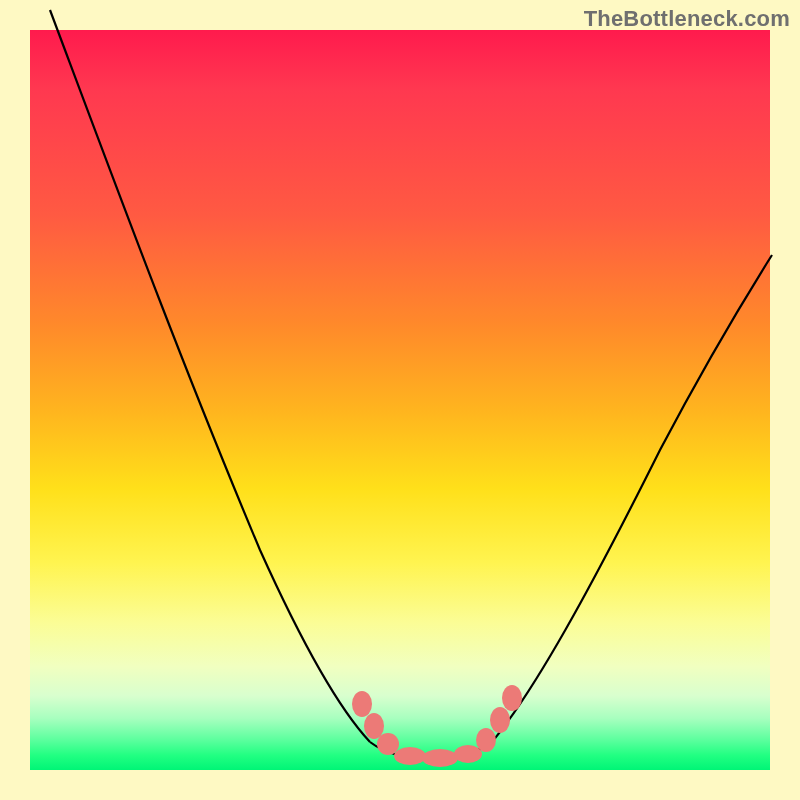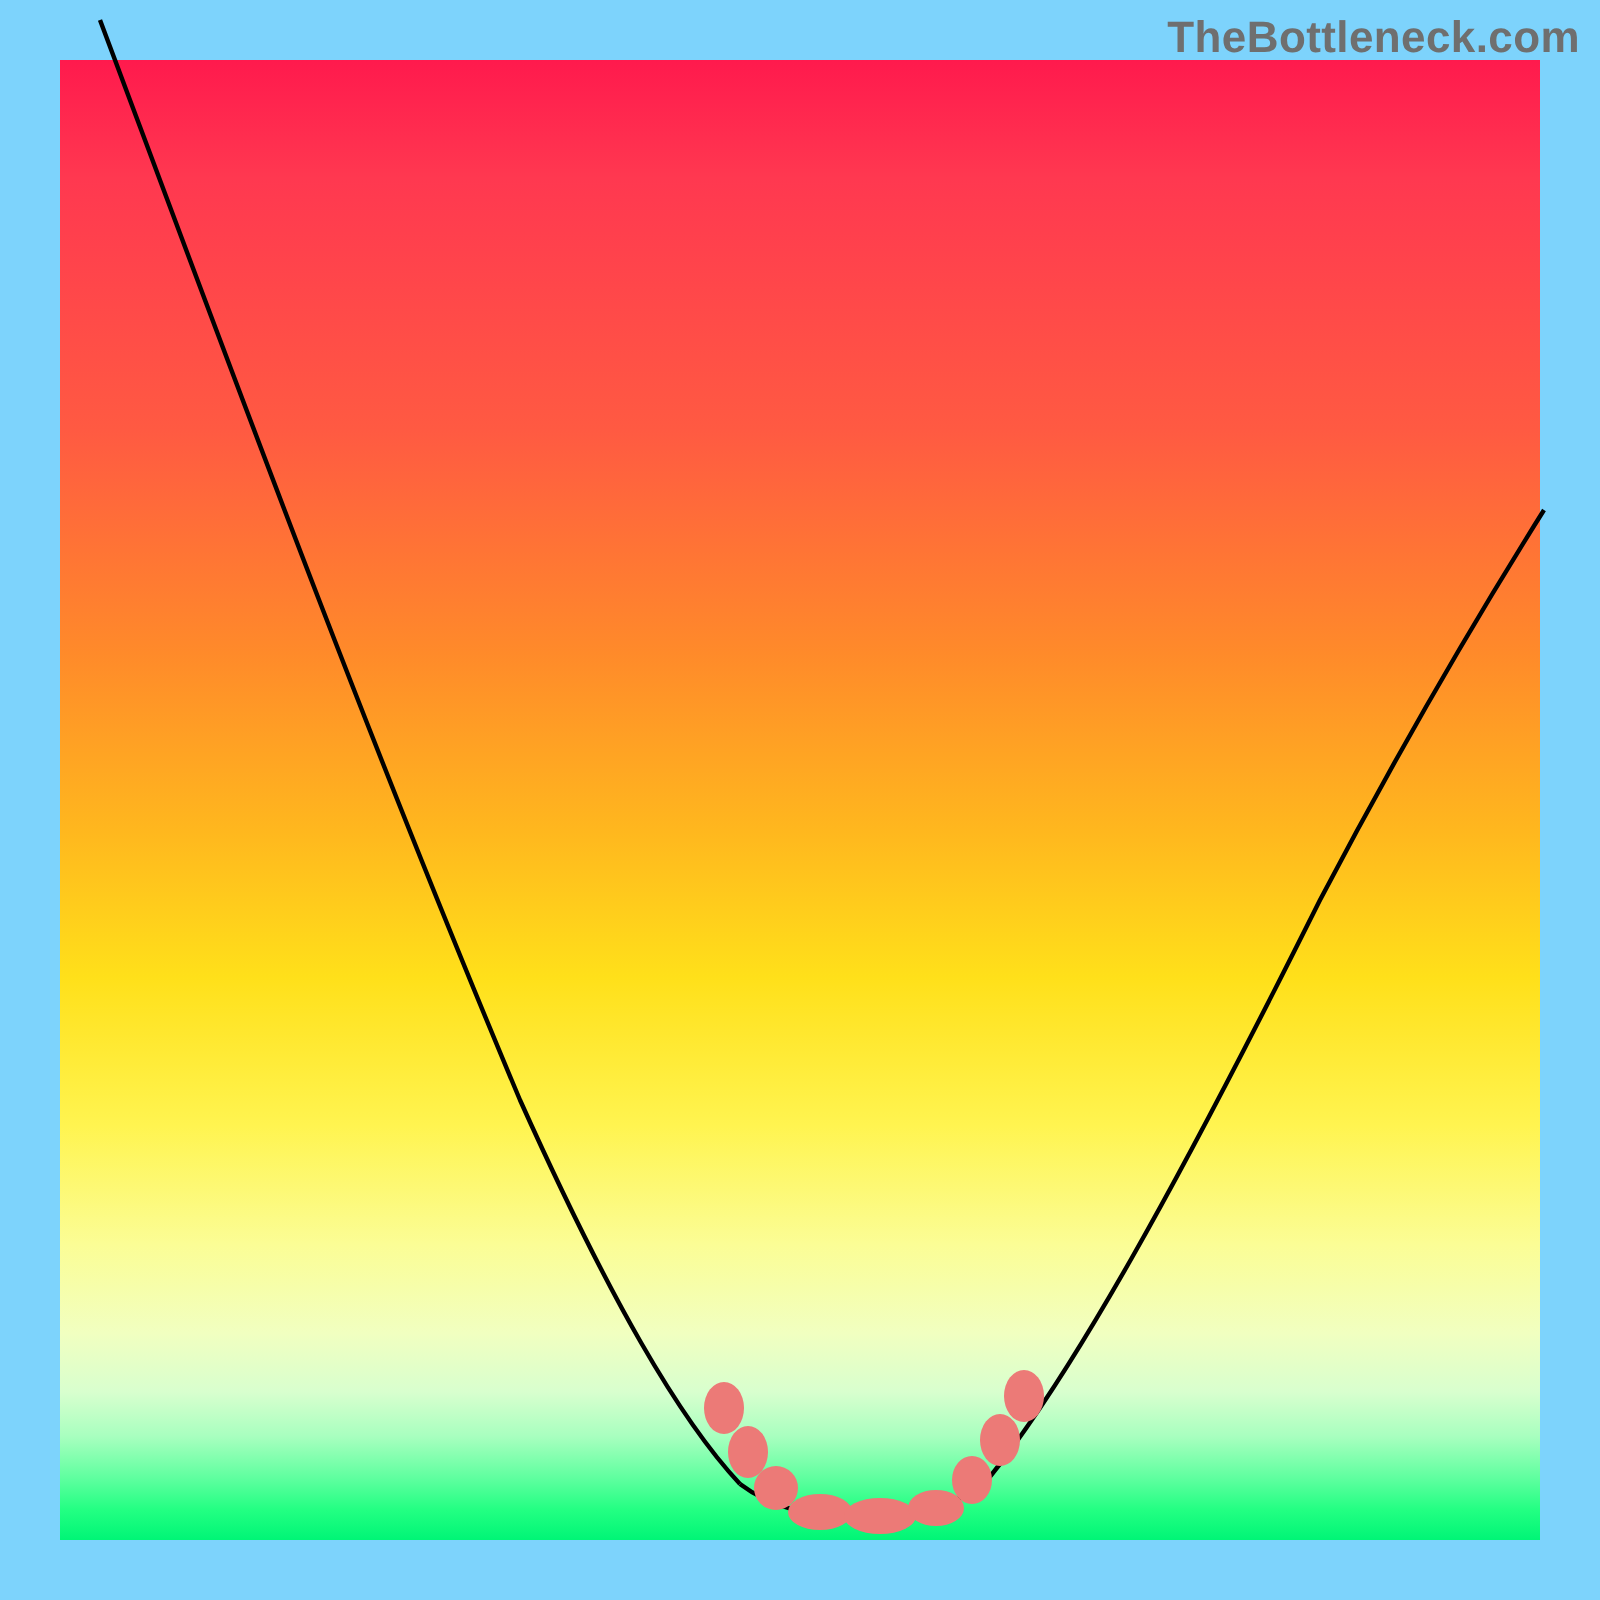--- a/index.html
+++ b/index.html
@@ -8,21 +8,21 @@
     width: 800px;
     height: 800px;
     overflow: hidden;
     background: #000;
     font-family: Arial, Helvetica, sans-serif;
   }
   .frame {
     position: absolute;
     left: 0; top: 0;
     width: 800px; height: 800px;
-    background: #7dd3fc;
+    background: #fef9c3;
   }
   .plot-area {
     position: absolute;
     left: 30px;
     top: 30px;
     width: 740px;
     height: 740px;
     
     background: linear-gradient(to bottom,
       #ff1a4d 0%,

